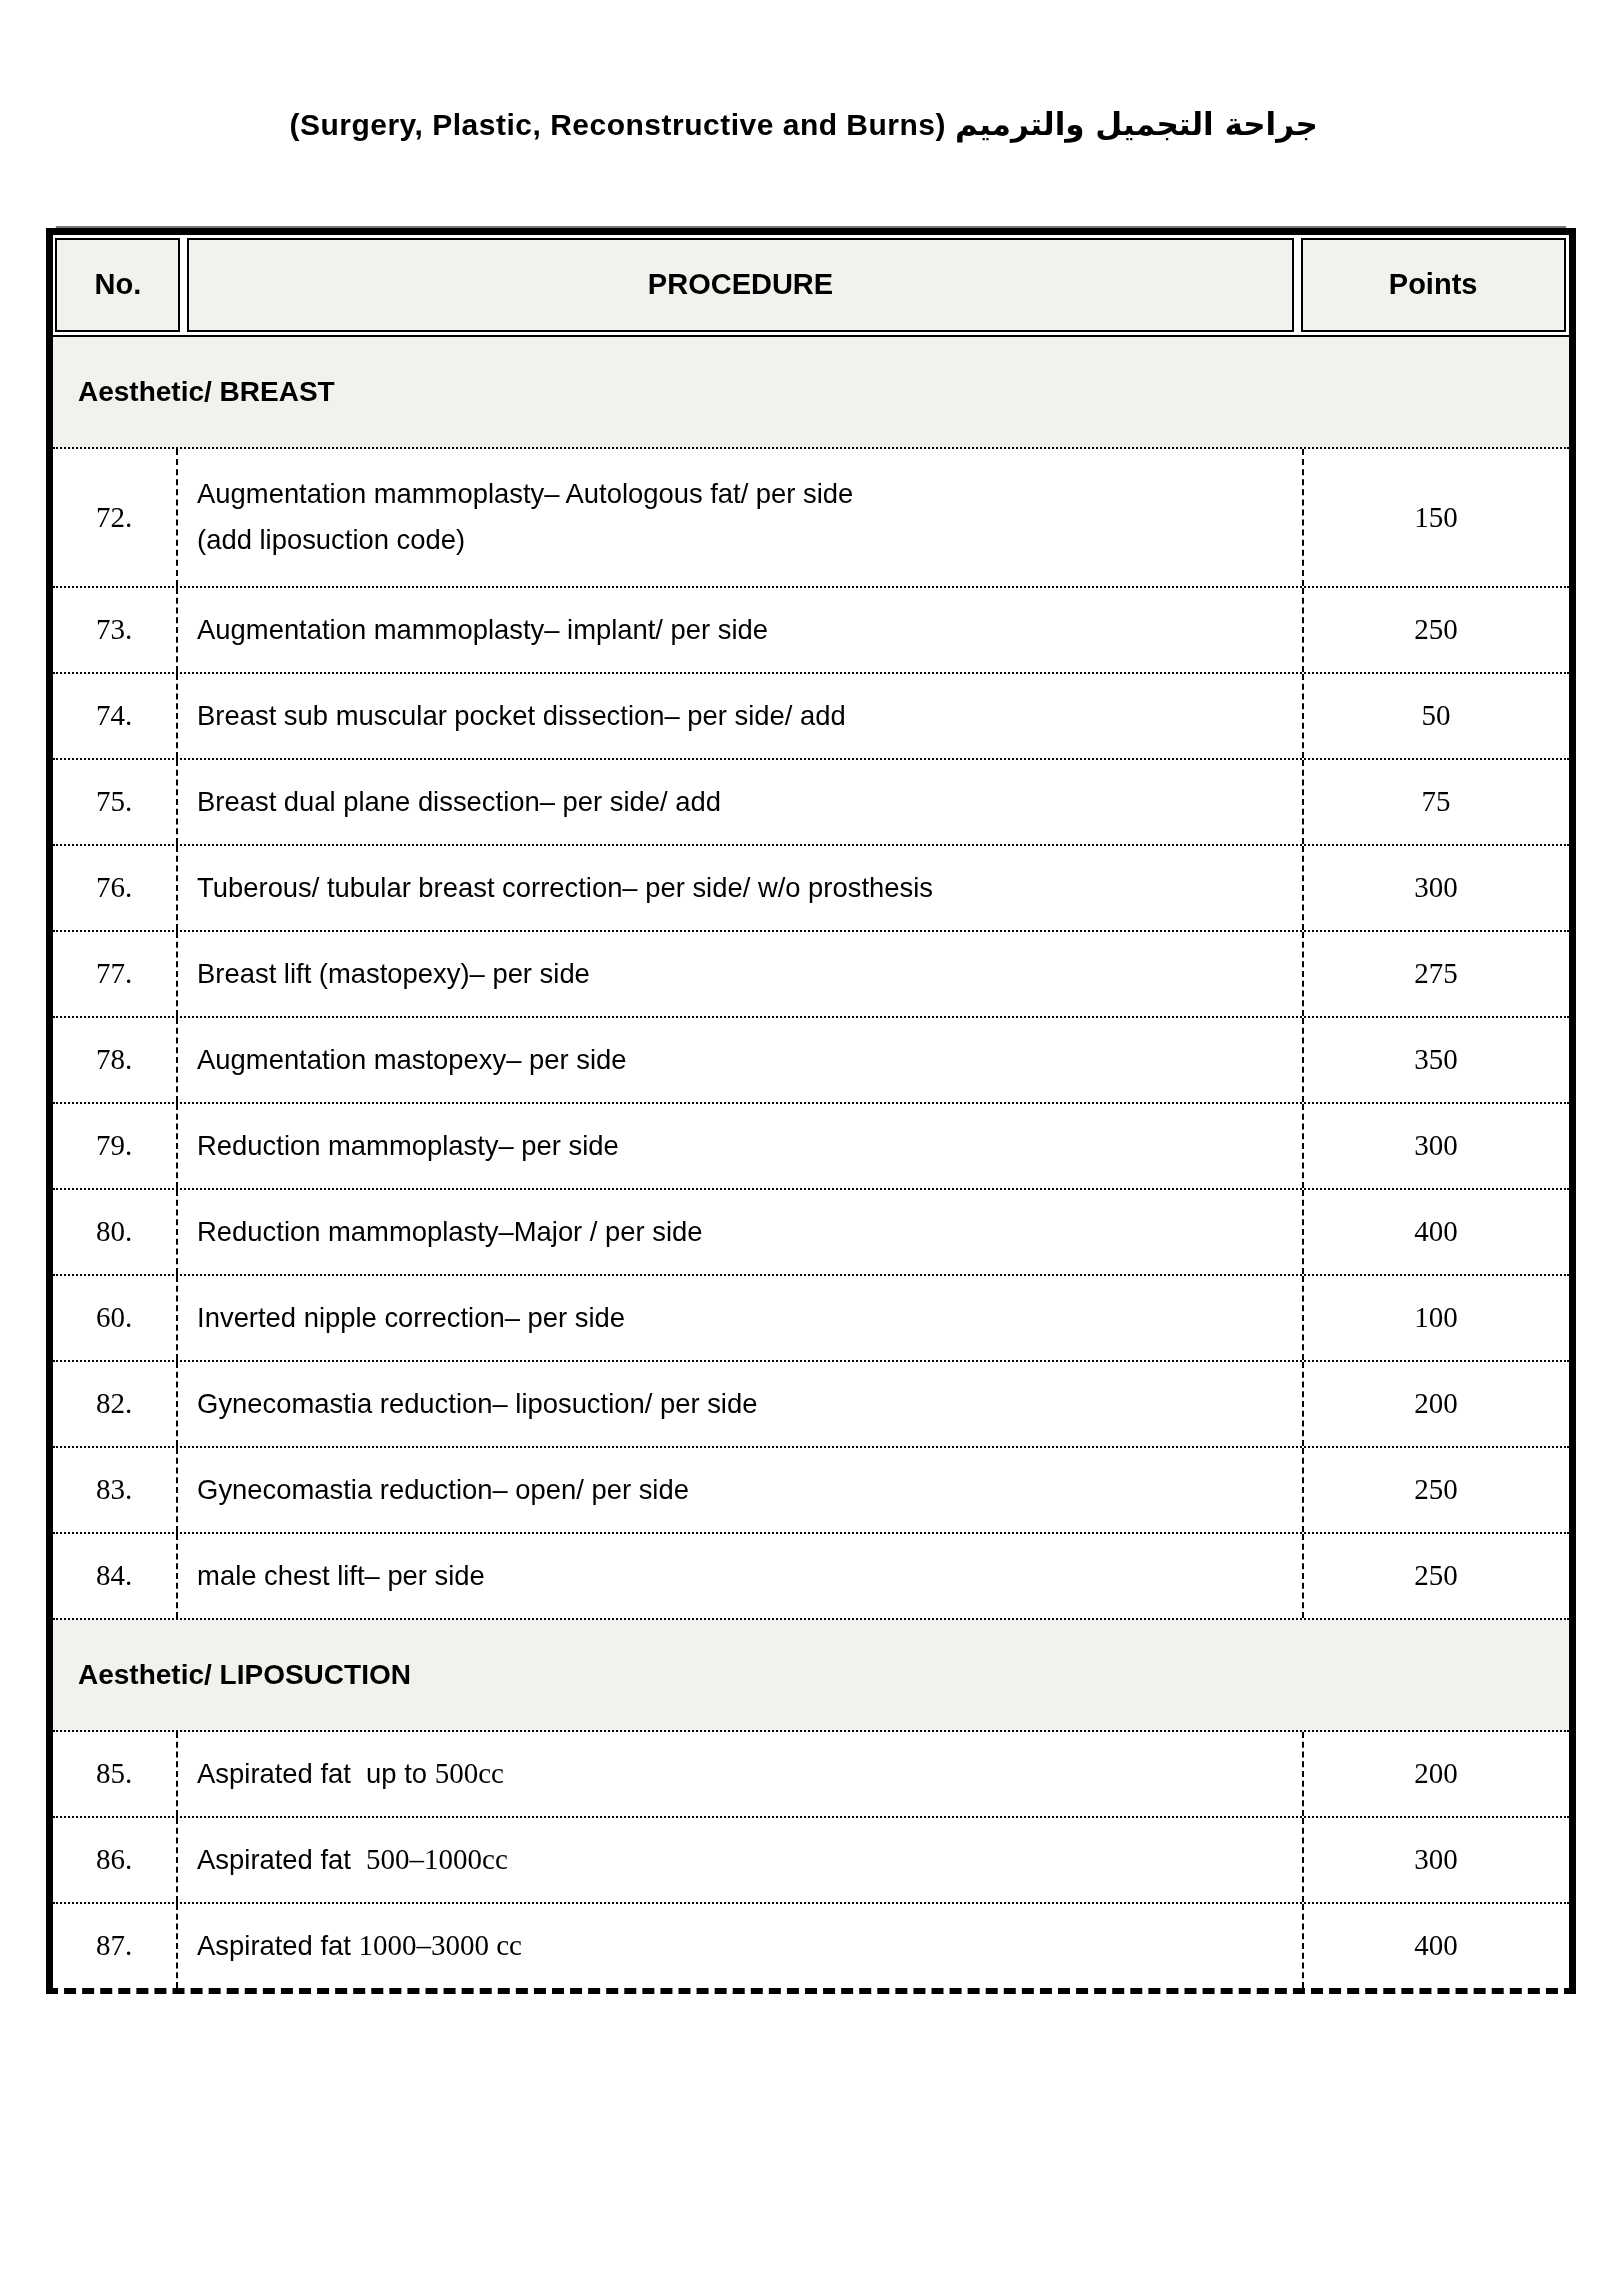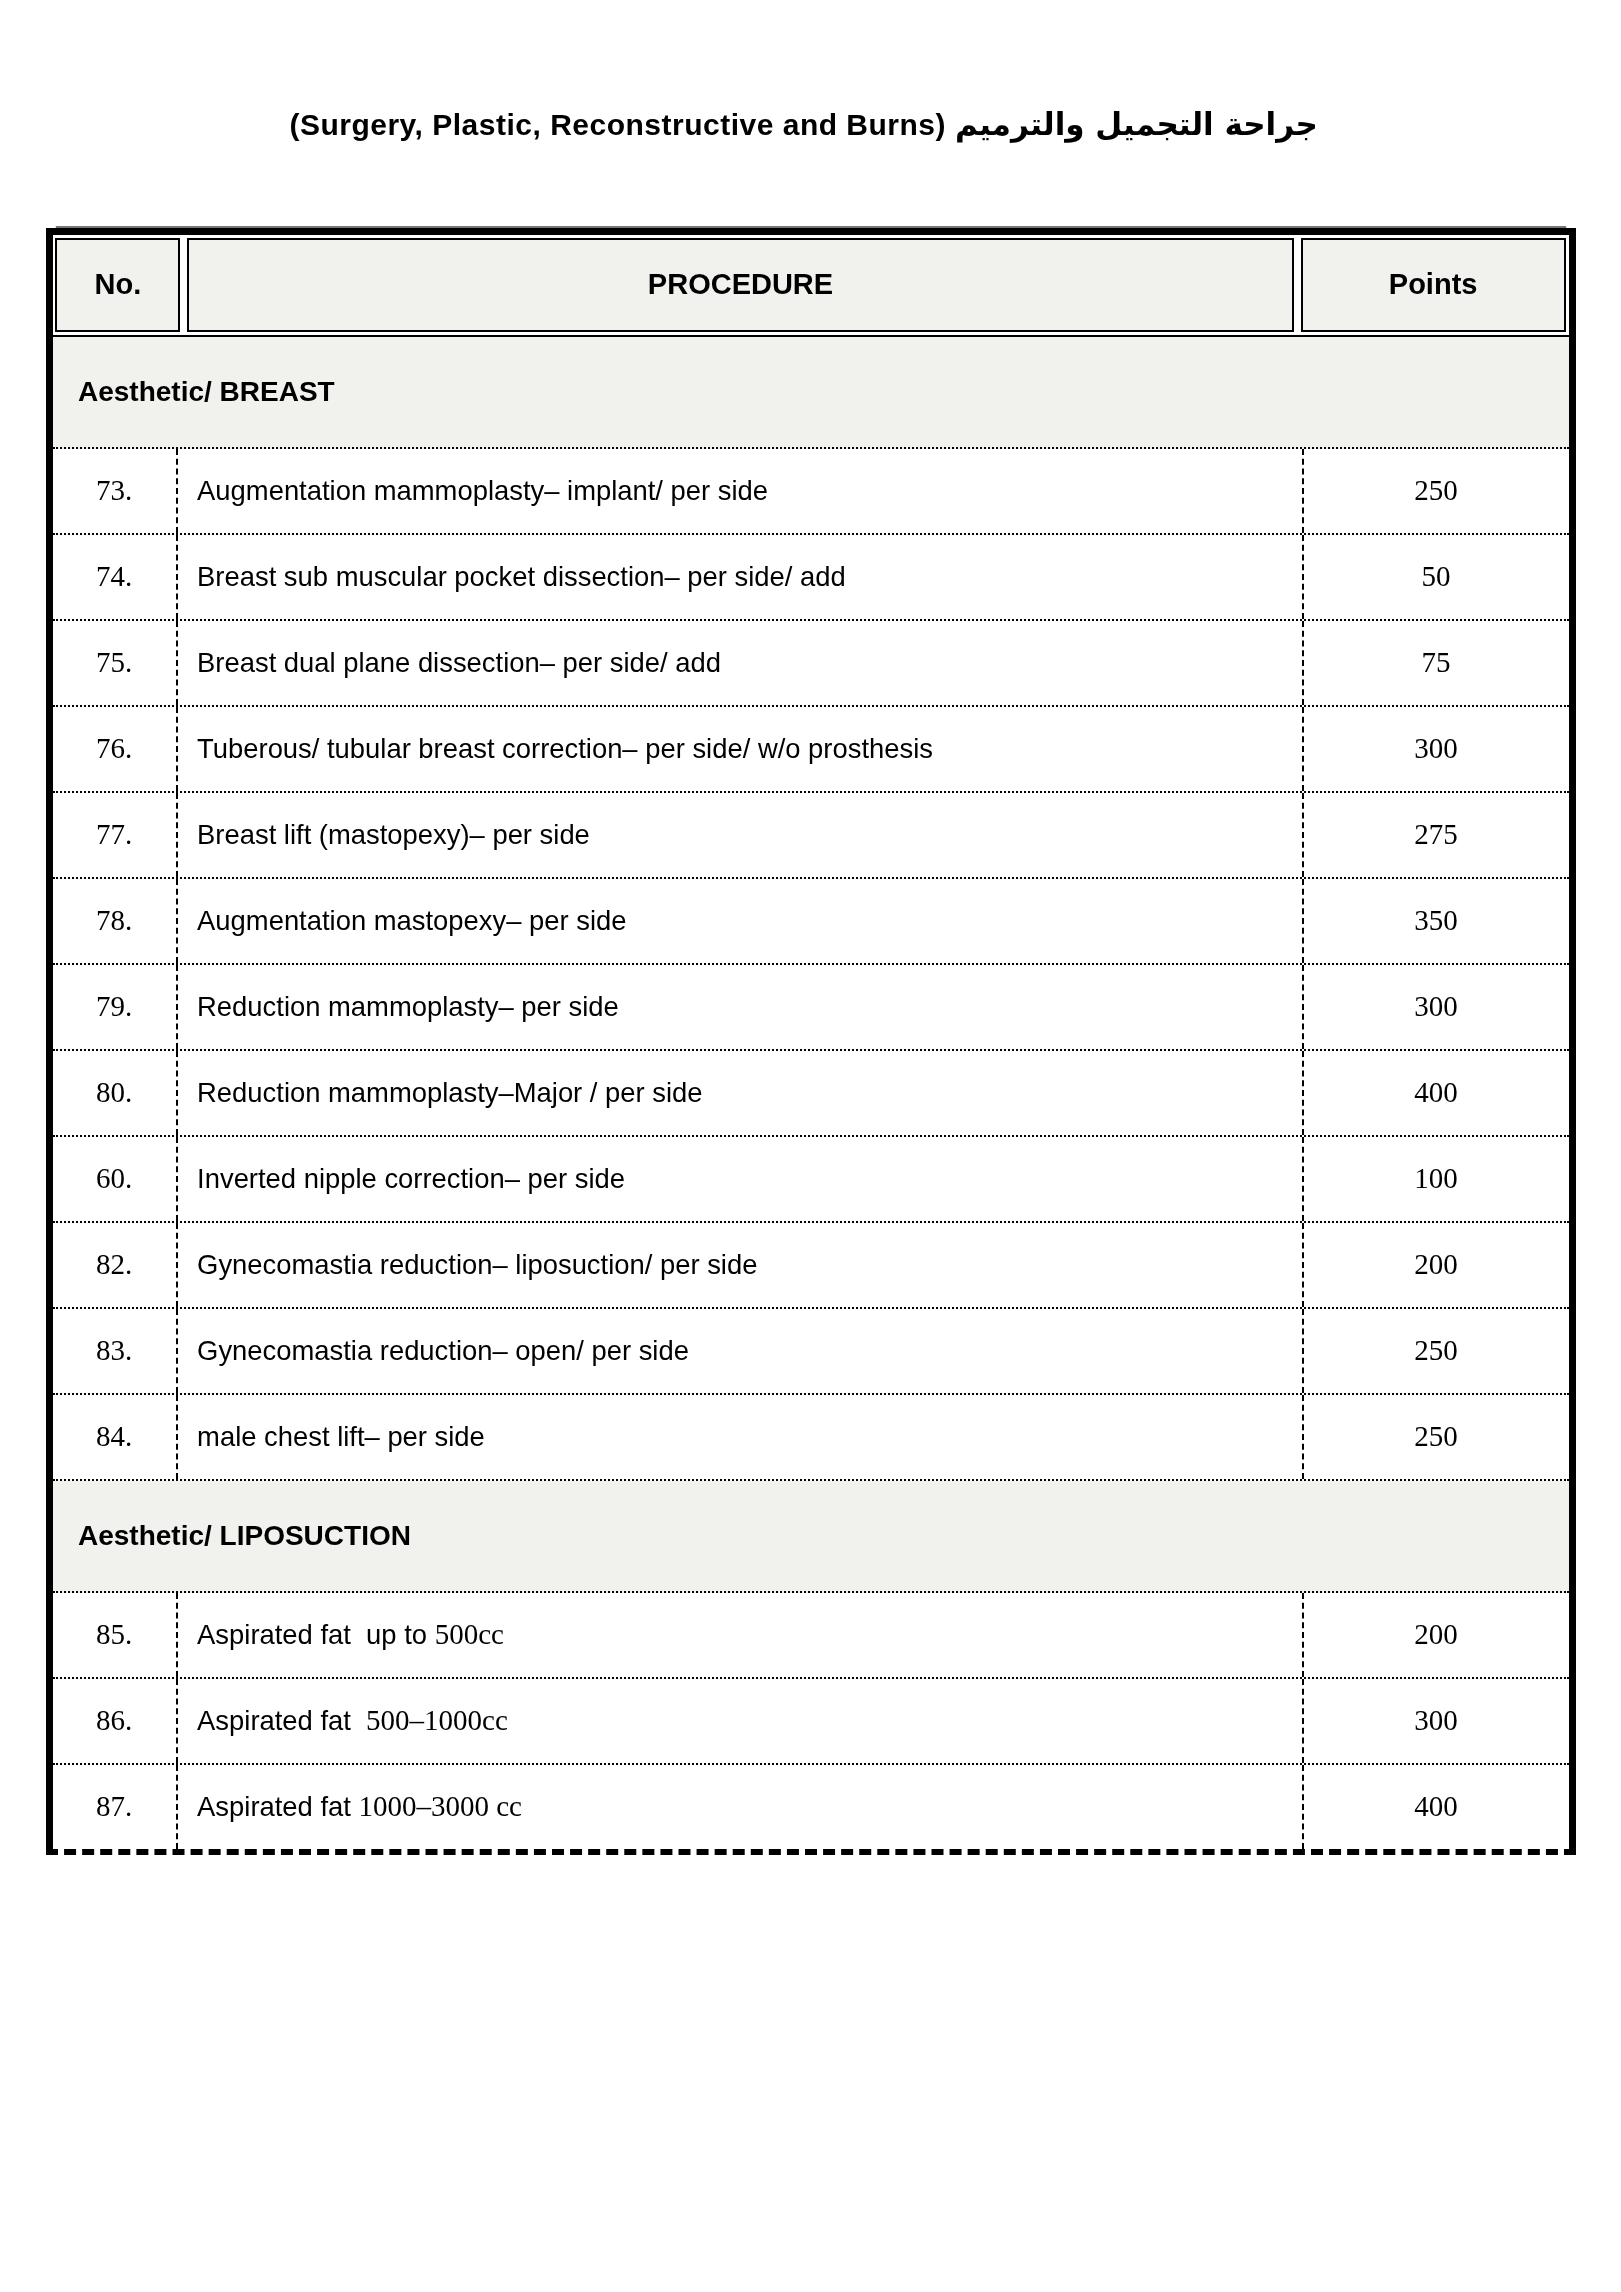--- a/index.html
+++ b/index.html
@@ -141,20 +141,28 @@
   <div class="proc-table">
     <div class="header-row">
       <div class="header-cell col-no">No.</div>
       <div class="header-cell col-proc">PROCEDURE</div>
       <div class="header-cell col-points">Points</div>
     </div>
     <div id="table-body">
         <div class="section-row">
           <span>Aesthetic/ BREAST</span>
         </div>
+        <div class="data-row two-line">
+          <div class="cell-no">72.</div>
+          <div class="cell-proc">
+            <div class="proc-line"><span>Augmentation mammoplasty– Autologous fat/ per side</span></div>
+            <div class="proc-line"><span>(add liposuction code)</span></div>
+          </div>
+          <div class="cell-points">150</div>
+        </div>
         <div class="data-row">
           <div class="cell-no">73.</div>
           <div class="cell-proc">
             <div class="proc-line"><span>Augmentation mammoplasty– implant/ per side</span></div>
           </div>
           <div class="cell-points">250</div>
         </div>
         <div class="data-row">
           <div class="cell-no">74.</div>
           <div class="cell-proc">

